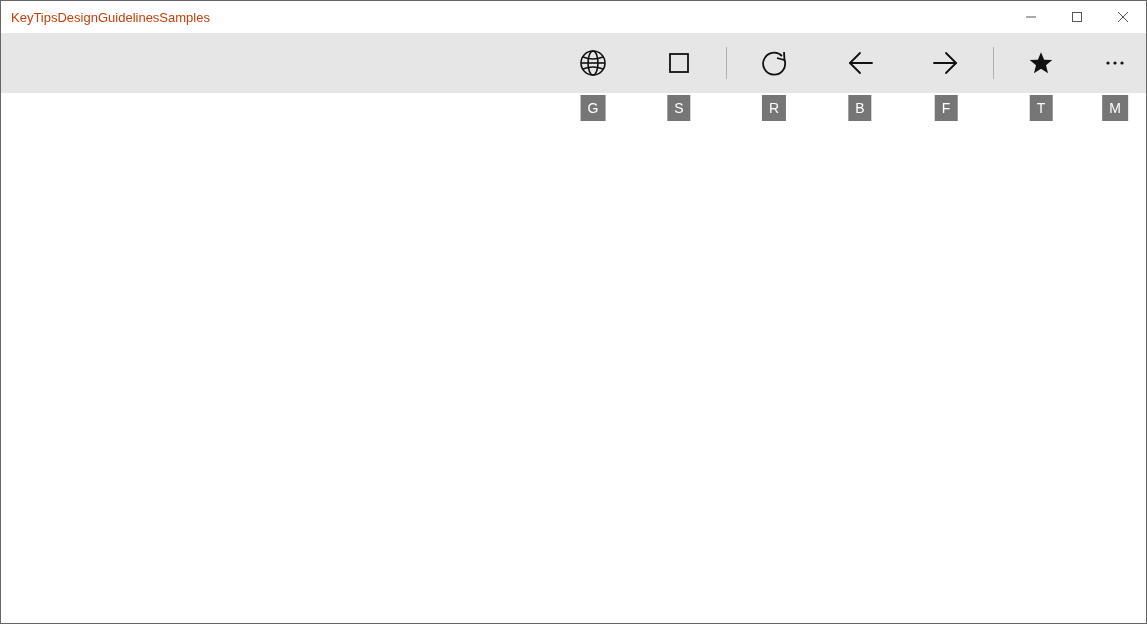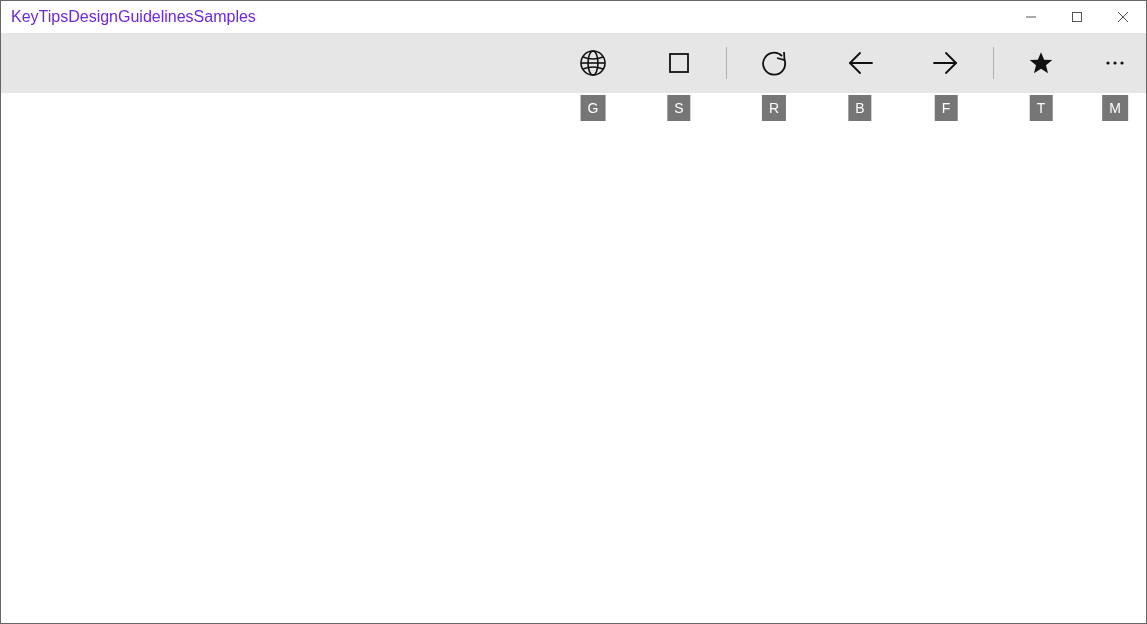--- a/index.html
+++ b/index.html
@@ -18,22 +18,22 @@
     }
     .titlebar {
       height: 32px;
       background: #ffffff;
       display: flex;
       align-items: center;
       justify-content: space-between;
       padding: 0 0 0 10px;
     }
     .titlebar-title {
-      font-size: 16px;
-      color: #6d28d9;
+      font-size: 13px;
+      color: #c2410c;
       font-weight: 400;
     }
     .window-controls {
       display: flex;
       height: 32px;
     }
     .win-btn {
       width: 46px;
       height: 32px;
       display: flex;

